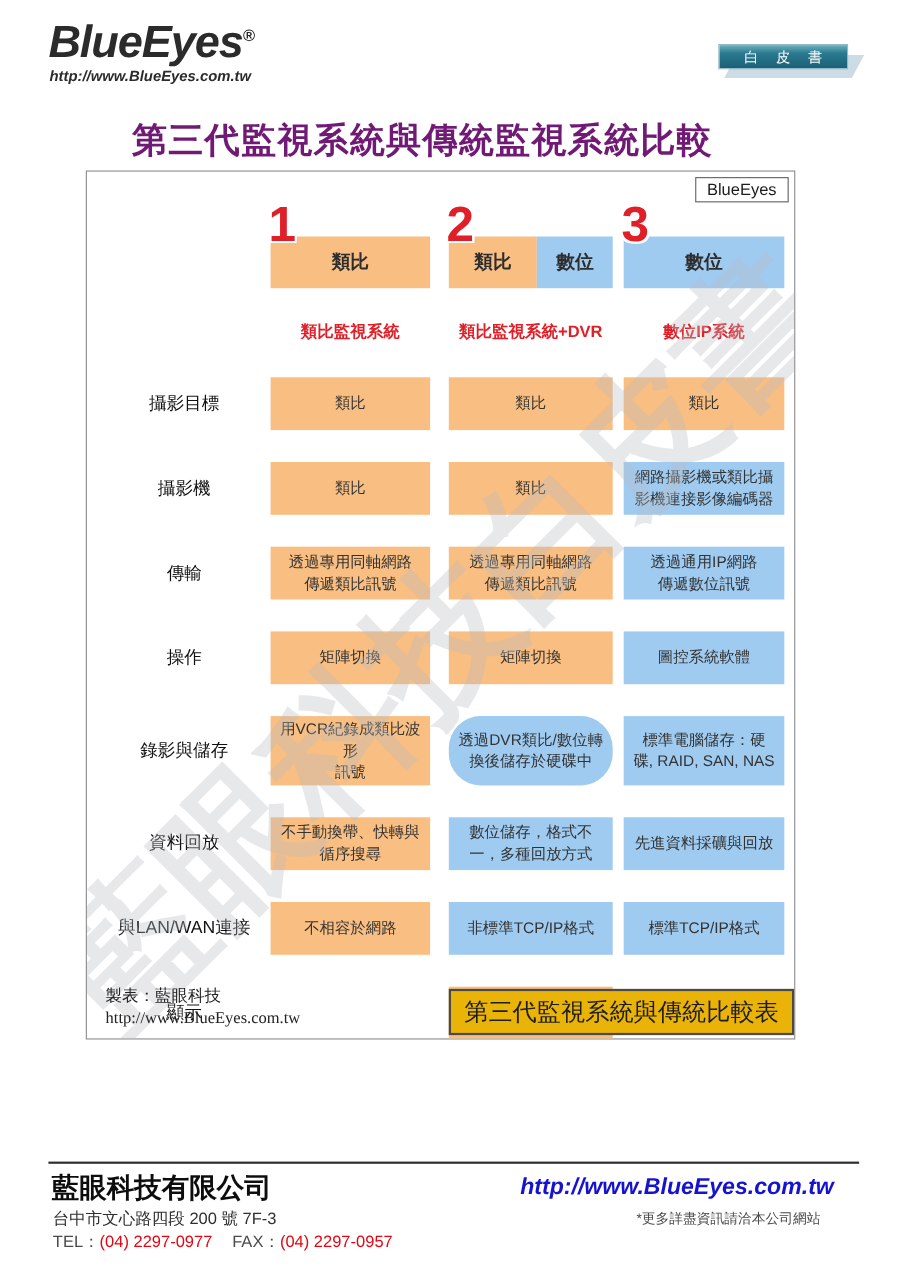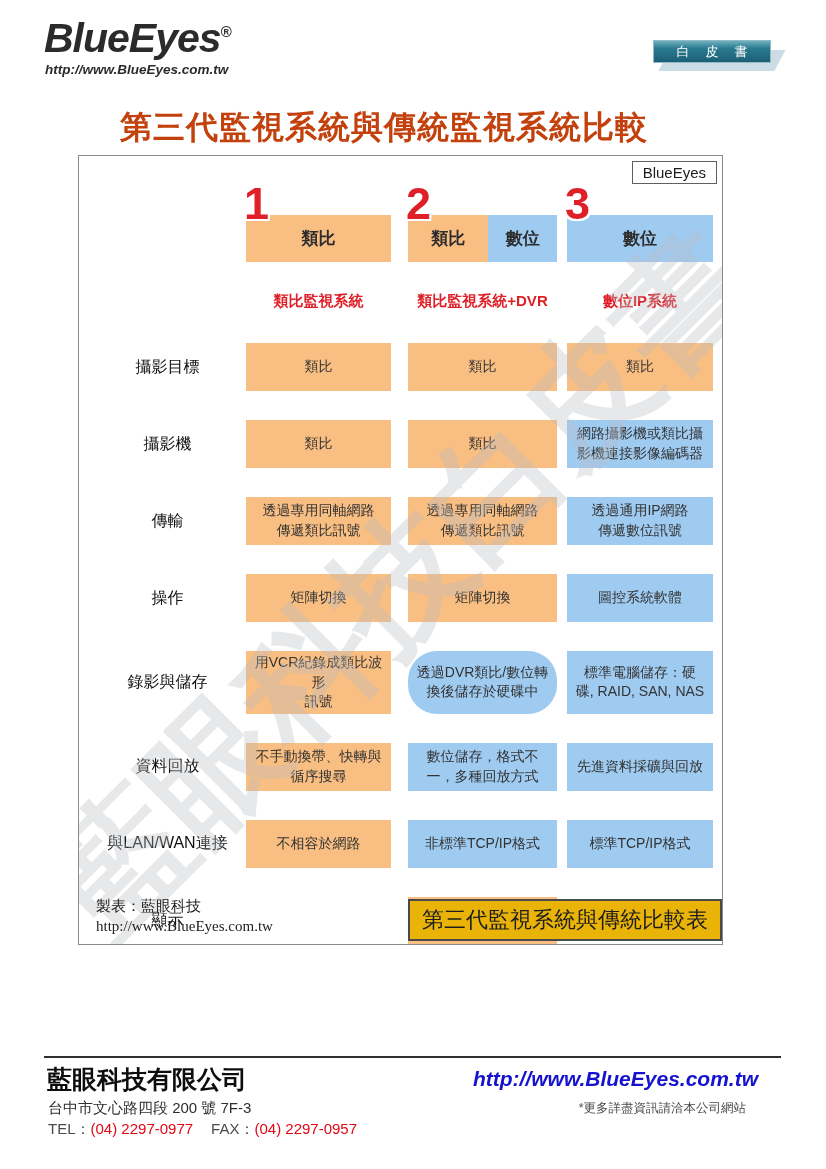--- a/index.html
+++ b/index.html
@@ -30,21 +30,21 @@
     background:linear-gradient(180deg,#6fb0bf 0%, #2a7a90 35%, #1c5f75 100%);
     border:1px solid #8fbac6;
     color:#ffffff; font-size:13px;
     display:flex; align-items:center; justify-content:center;
   }
   .badge span { letter-spacing:16px; margin-right:-16px; }
 
   .page-title {
     position:absolute; left:0; top:106px; width:768px;
     text-align:center; font-size:32px; font-weight:700;
-    color:#c2410c; letter-spacing:1px;
+    color:#701a75; letter-spacing:1px;
   }
 
   
   .diagram {
     position:absolute; left:78px; top:155px; width:645px; height:790px;
     border:1px solid #8a8a8a; background:#fff; overflow:hidden;
   }
   .watermark {
     position:absolute; left:50%; top:54%;
     transform:translate(-50%,-50%) rotate(-45deg);

